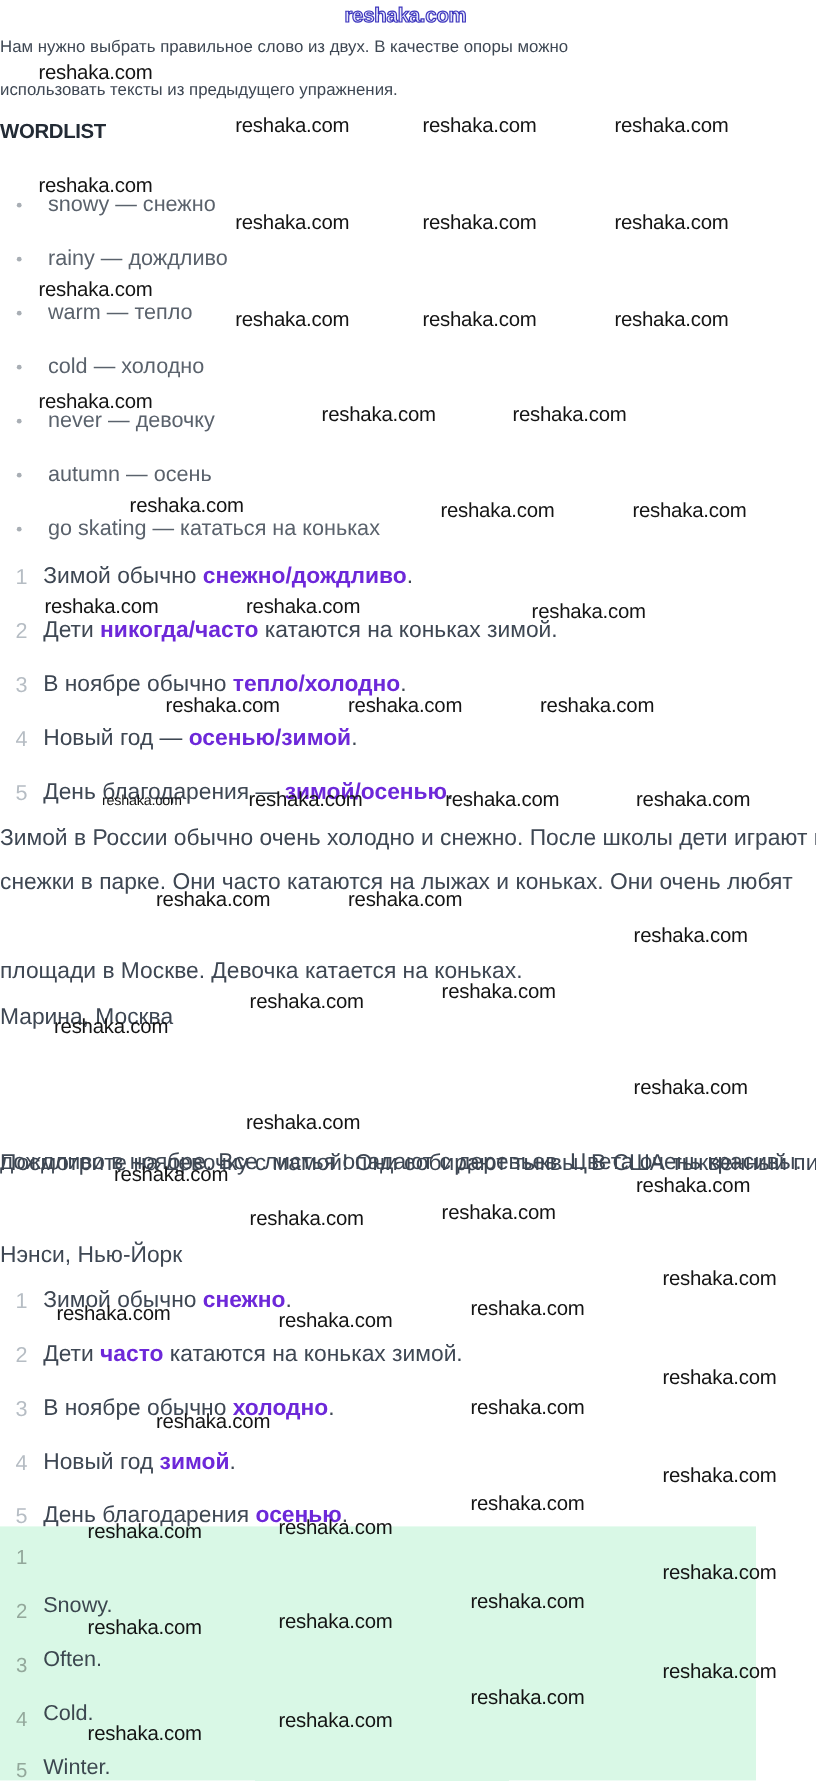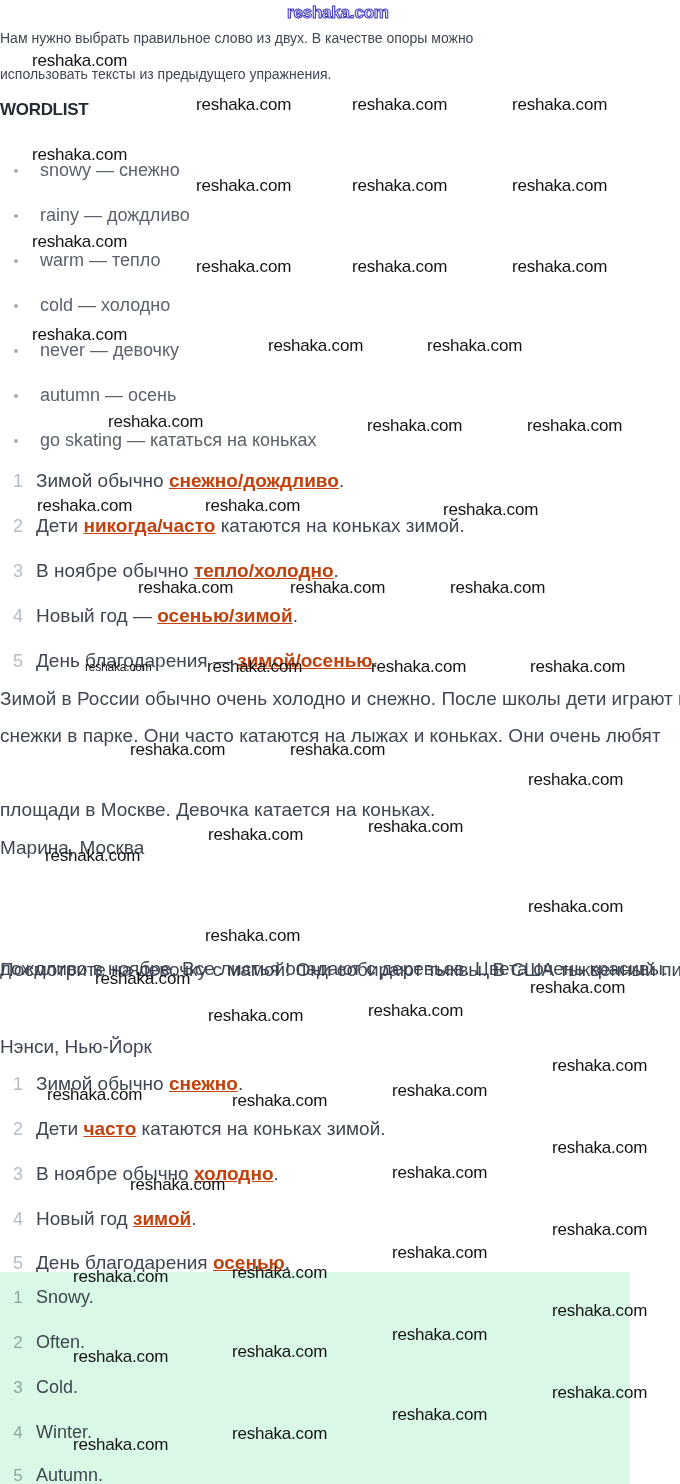--- a/index.html
+++ b/index.html
@@ -9,26 +9,26 @@
   }
   .abs{position:absolute;left:0;white-space:nowrap;}
   .intro{font-size:14px;color:#3e4753;}
   .wordlist-title{font-size:17px;font-weight:bold;color:#232b35;letter-spacing:-0.3px;}
   .witem{position:absolute;left:0;width:100%;}
   .witem .dot{position:absolute;left:14px;top:9px;width:4px;height:4px;border-radius:50%;background:#a8aeb4;}
   .witem .wtxt{position:absolute;left:40px;top:0;font-size:18px;color:#5a626c;white-space:nowrap;}
   .row{position:absolute;left:0;width:100%;}
   .row .num{position:absolute;left:10px;top:1px;width:16px;text-align:center;font-size:18px;color:#b6bdc4;}
   .row .txt{position:absolute;left:36px;top:0;font-size:19px;color:#3e4753;white-space:nowrap;}
-  .row .txt b{font-weight:bold;color:#c2410c;text-decoration:underline;}
+  .row .txt b{font-weight:bold;color:#6d28d9;}
   .para-line{font-size:19px;color:#3e4753;}
   .sig{font-size:19px;color:#3e4753;}
   .answer-block{position:absolute;left:0;top:1272px;width:630px;height:212px;background:#d9f8e6;}
   .final .num{color:#93a89b;font-size:17px;}
-  .final .txt{font-size:18px;color:#3c474f;}
+  .final .txt{font-size:18px;color:#3c474f;margin-top:40px;}
   .wm-layer{position:absolute;left:0;top:0;width:100%;height:100%;z-index:5;pointer-events:none;}
   .wm{position:absolute;font-size:17px;color:#141414;white-space:nowrap;letter-spacing:-0.2px;}
   .wm-small{font-size:12px;}
   .wm-blue{font-weight:bold;color:#e9e9fb;-webkit-text-stroke:1px #3c35bd;}
 </style>
 </head>
 <body>
 
 <div class="page">
 

